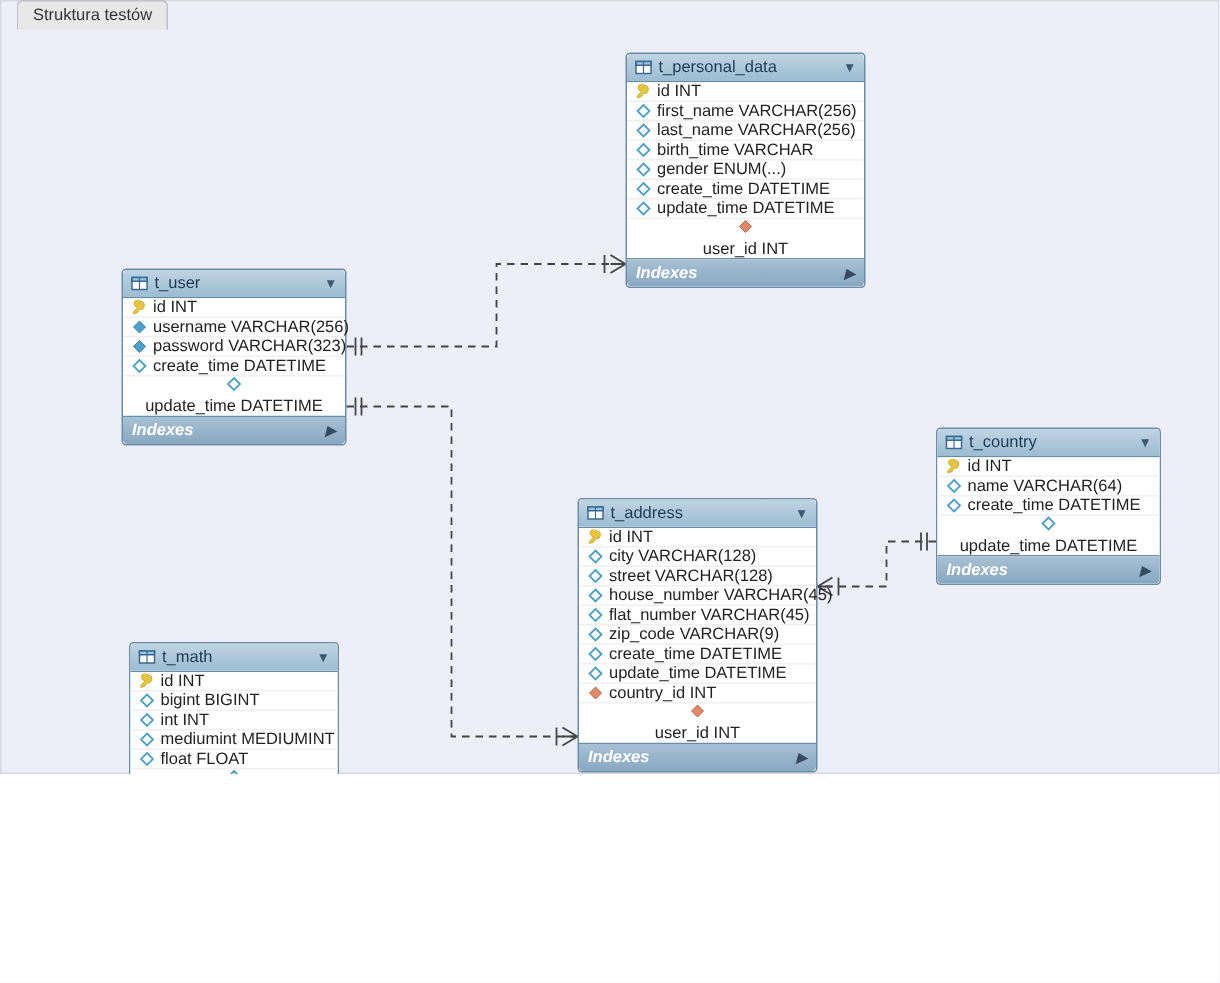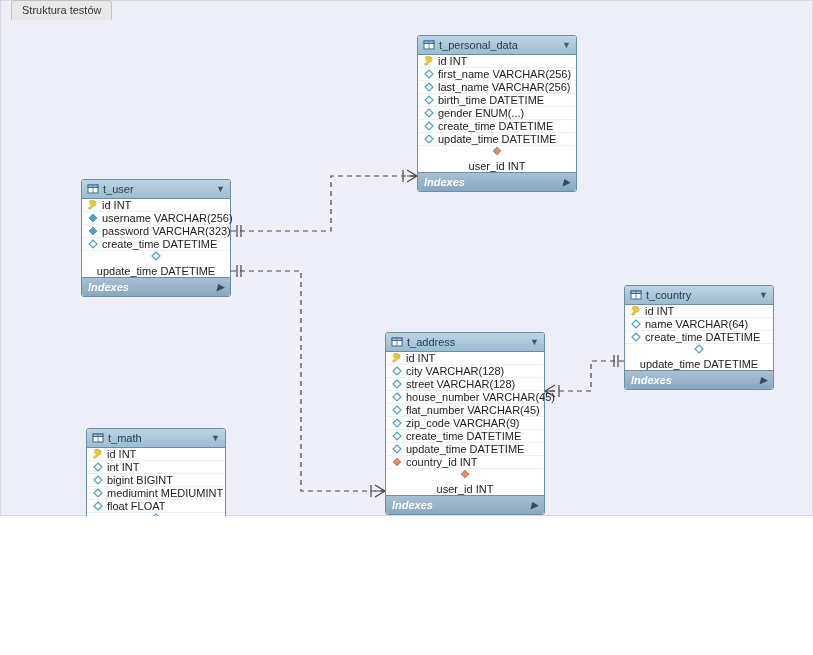--- a/index.html
+++ b/index.html
@@ -215,21 +215,21 @@
           <div class="row">
             <span class="icon diamond-open"><svg viewBox="0 0 10 10">
                 <path d="M5 1 L9 5 L5 9 L1 5 Z" fill="#fff" stroke="#4da0c8" stroke-width="1.2"></path>
               </svg></span>
             <span>last_name VARCHAR(256)</span>
           </div>
           <div class="row">
             <span class="icon diamond-open"><svg viewBox="0 0 10 10">
                 <path d="M5 1 L9 5 L5 9 L1 5 Z" fill="#fff" stroke="#4da0c8" stroke-width="1.2"></path>
               </svg></span>
-            <span>birth_time DATETIME</span>
+            <span>birth_time VARCHAR</span>
           </div>
           <div class="row">
             <span class="icon diamond-open"><svg viewBox="0 0 10 10">
                 <path d="M5 1 L9 5 L5 9 L1 5 Z" fill="#fff" stroke="#4da0c8" stroke-width="1.2"></path>
               </svg></span>
             <span>gender ENUM(...)</span>
           </div>
           <div class="row">
             <span class="icon diamond-open"><svg viewBox="0 0 10 10">
                 <path d="M5 1 L9 5 L5 9 L1 5 Z" fill="#fff" stroke="#4da0c8" stroke-width="1.2"></path>
@@ -386,27 +386,27 @@
           <div class="row">
             <span class="icon key"><svg viewBox="0 0 12 12">
                 <path d="M7 1a3 3 0 1 0-2.4 4.8L1 9.4V11h1.6l.7-.7.8.1.1-.8.8-.1.1-.8 1.2-1.2A3 3 0 0 0 7 1zM8.2 3.2a.9.9 0 1 1 0-1.8.9.9 0 0 1 0 1.8z" fill="#E8C53A" stroke="#b59a1c" stroke-width="0.4"></path>
               </svg></span>
             <span>id INT</span>
           </div>
           <div class="row">
             <span class="icon diamond-open"><svg viewBox="0 0 10 10">
                 <path d="M5 1 L9 5 L5 9 L1 5 Z" fill="#fff" stroke="#4da0c8" stroke-width="1.2"></path>
               </svg></span>
+            <span>bigint BIGINT</span>
+          </div>
+          <div class="row">
+            <span class="icon diamond-open"><svg viewBox="0 0 10 10">
+                <path d="M5 1 L9 5 L5 9 L1 5 Z" fill="#fff" stroke="#4da0c8" stroke-width="1.2"></path>
+              </svg></span>
             <span>int INT</span>
-          </div>
-          <div class="row">
-            <span class="icon diamond-open"><svg viewBox="0 0 10 10">
-                <path d="M5 1 L9 5 L5 9 L1 5 Z" fill="#fff" stroke="#4da0c8" stroke-width="1.2"></path>
-              </svg></span>
-            <span>bigint BIGINT</span>
           </div>
           <div class="row">
             <span class="icon diamond-open"><svg viewBox="0 0 10 10">
                 <path d="M5 1 L9 5 L5 9 L1 5 Z" fill="#fff" stroke="#4da0c8" stroke-width="1.2"></path>
               </svg></span>
             <span>mediumint MEDIUMINT</span>
           </div>
           <div class="row">
             <span class="icon diamond-open"><svg viewBox="0 0 10 10">
                 <path d="M5 1 L9 5 L5 9 L1 5 Z" fill="#fff" stroke="#4da0c8" stroke-width="1.2"></path>

